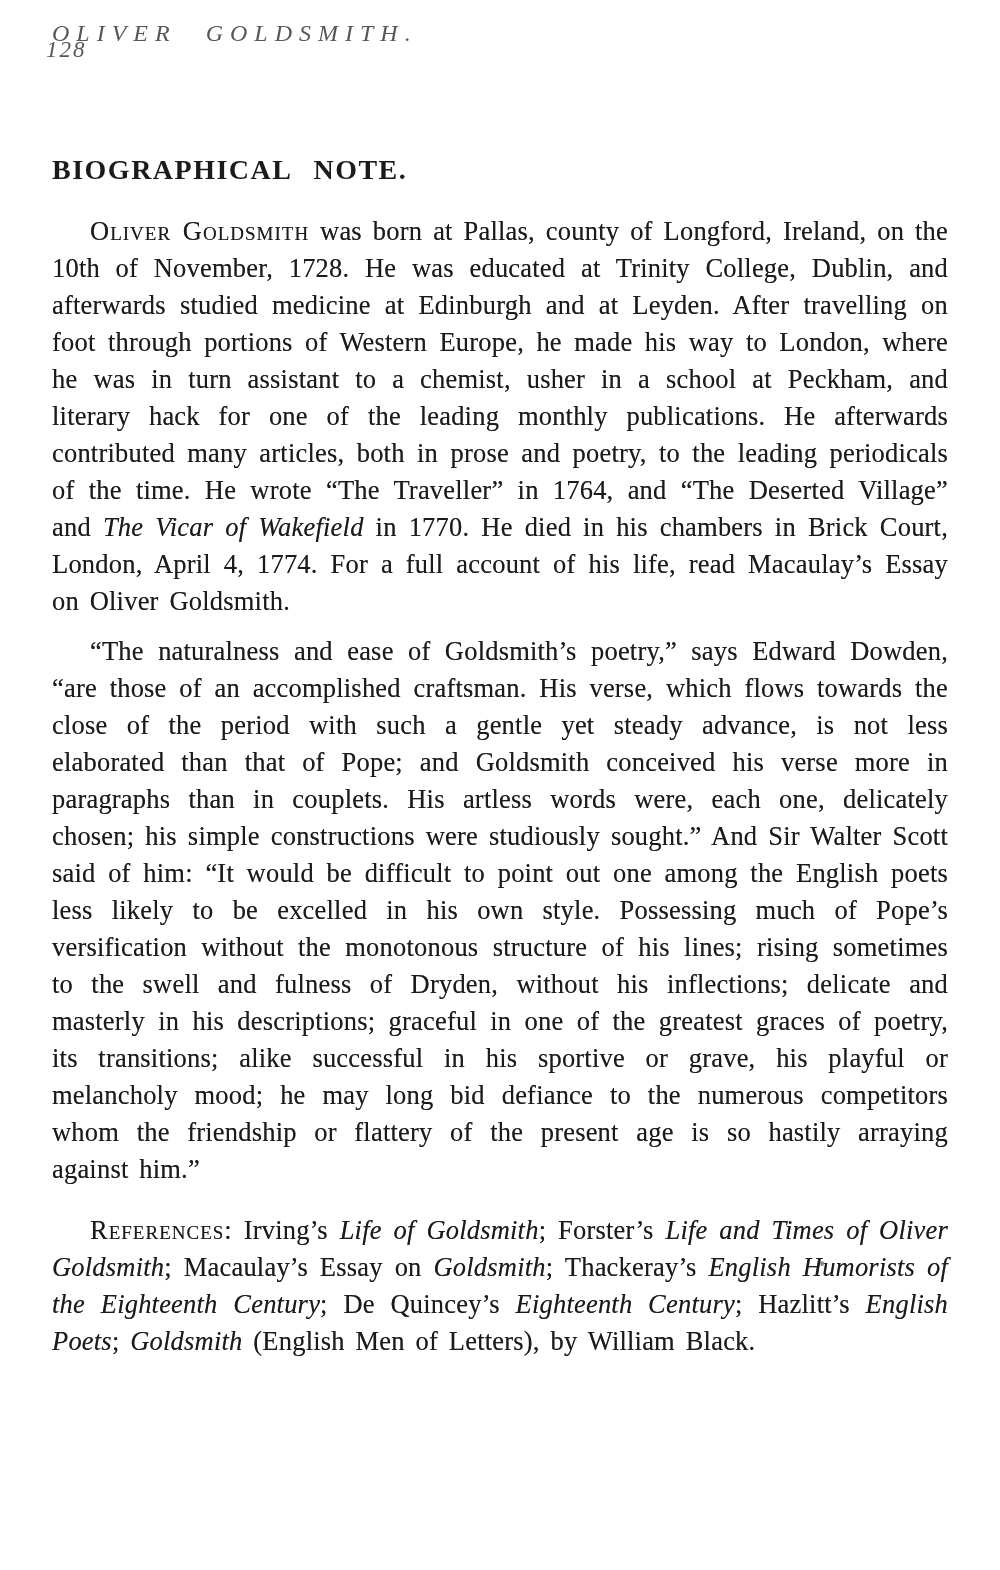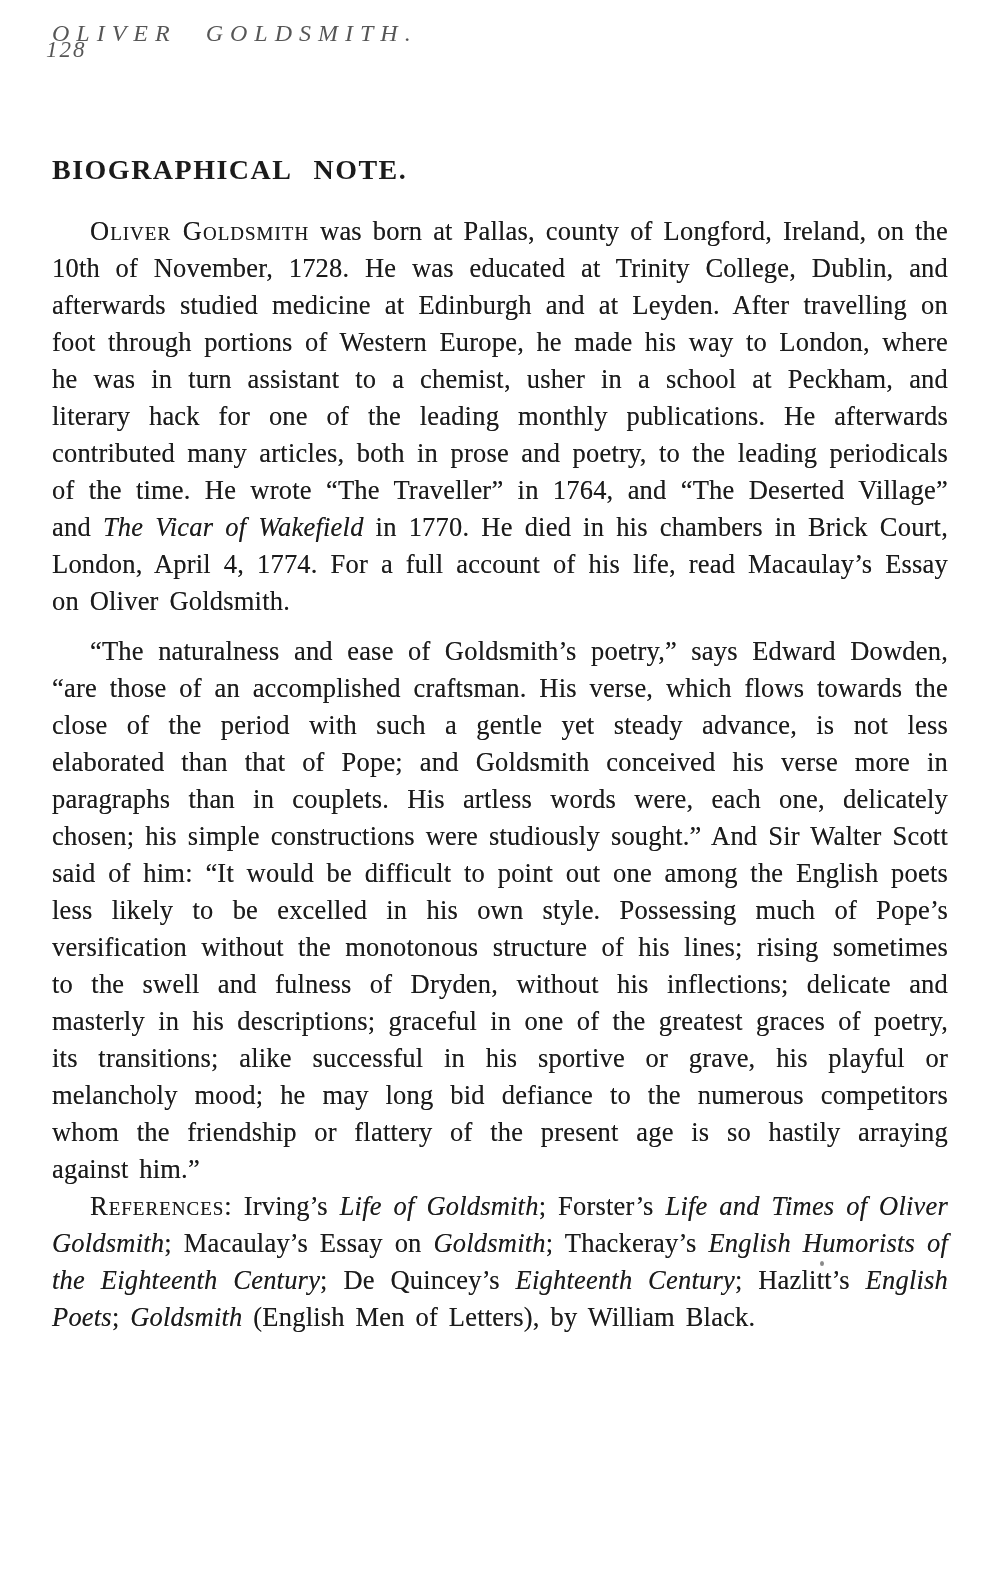--- a/index.html
+++ b/index.html
@@ -35,21 +35,21 @@
   .body-text {
     margin-top: 27px;
     font-size: 26.5px; line-height: 37px;
     text-align: justify;
     word-spacing: 4px; letter-spacing: .2px;
     text-shadow: 0 0 .5px rgba(0,0,0,.5);
     filter: blur(.15px);
   }
   .para { text-indent: 38px; }
   p.p1 { margin-bottom: 13px; }
-  p.p2 { }
+  p.p2 { margin-bottom: 24px; }
   p.p3 { margin-bottom: 10px; }
   .seg-italic { font-style: italic; }
   .seg-bold { font-weight: bold; }
   .seg-smallcaps { font-variant: small-caps; letter-spacing: 1px; }
   .speck {
     position: absolute; left: 820px; top: 1261px;
     width: 4px; height: 5px; background: #4a4a4a;
     border-radius: 50%; opacity: .65;
   }
 </style>

